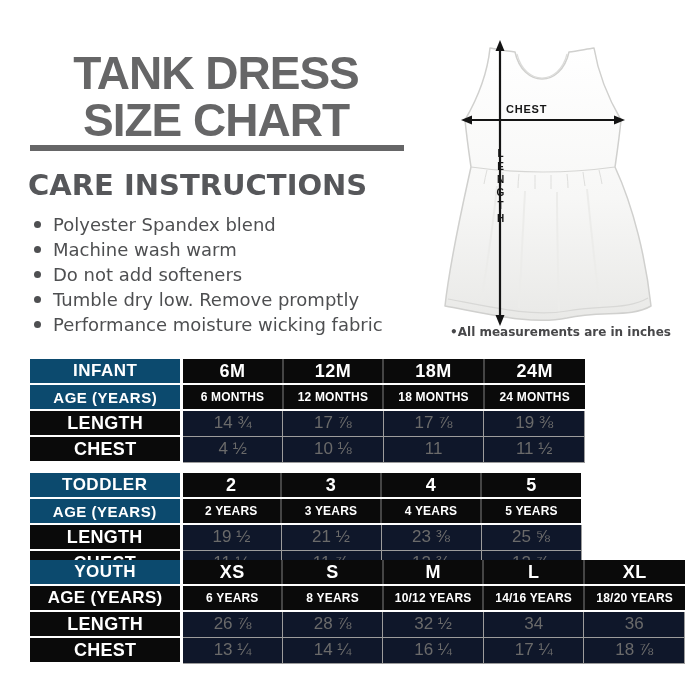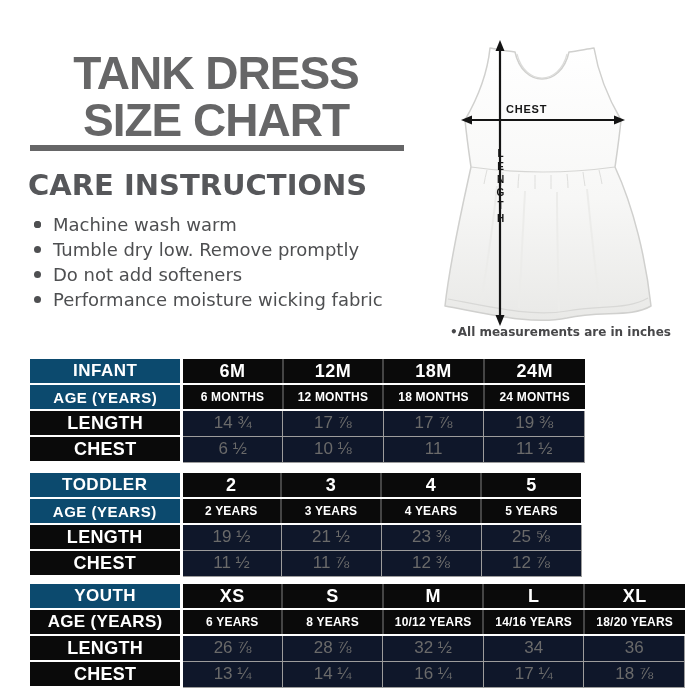--- a/index.html
+++ b/index.html
@@ -81,40 +81,40 @@
   }
   td.hdr.size { font-size:18px; letter-spacing:0.5px; }
   td.hdr.age  { font-size:12px; letter-spacing:0.2px; }
   td.val {
     background:#0f172a; color:#6a6a6a; font-size:17px;
     border:1px solid #9c9c9c;
     font-family:"Liberation Sans","DejaVu Sans",sans-serif;
   }
   .tbl-infant  { position:absolute; left:30px; top:343px; width:555px; }
   .tbl-toddler { position:absolute; left:30px; top:457px; width:465px; }
-  .tbl-youth   { position:absolute; left:30px; top:568px; width:655px; }
+  .tbl-youth   { position:absolute; left:30px; top:544px; width:655px; }
 </style>
 </head>
 <body>
 
 <div class="page">
 
   <div class="title-block">
     <div>TANK DRESS</div>
     <div>SIZE CHART</div>
   </div>
   <div class="title-rule"></div>
 
   <div class="care-block">
     <h2 class="care-heading">CARE INSTRUCTIONS</h2>
     <ul class="care-list">
-      <li><span class="bullet-dot"></span></li>
+      <li><span class="bullet-dot"></span><span>Polyester Spandex blend</span></li>
       <li><span class="bullet-dot"></span><span>Machine wash warm</span></li>
+      <li><span class="bullet-dot"></span><span>Do not add softeners</span></li>
       <li><span class="bullet-dot"></span><span>Tumble dry low. Remove promptly</span></li>
-      <li><span class="bullet-dot"></span><span>Do not add softeners</span></li>
       <li><span class="bullet-dot"></span><span>Performance moisture wicking fabric</span></li>
     </ul>
   </div>
 
   <div class="dress-figure">
     <svg width="255" height="292" viewBox="0 0 255 292">
       <defs>
         <linearGradient id="dressGrad" x1="0" y1="0" x2="0" y2="1">
           <stop offset="0" stop-color="#ffffff"></stop>
           <stop offset="0.55" stop-color="#f7f7f6"></stop>
@@ -200,21 +200,21 @@
     </tr>
     <tr>
       <td class="lab-black">LENGTH</td>
       <td class="val">14 ¾</td>
       <td class="val">17 ⅞</td>
       <td class="val">17 ⅞</td>
       <td class="val">19 ⅜</td>
     </tr>
     <tr>
       <td class="lab-black">CHEST</td>
-      <td class="val">6 ½</td>
+      <td class="val">4 ½</td>
       <td class="val">10 ⅛</td>
       <td class="val">11</td>
       <td class="val">11 ½</td>
     </tr>
     </tbody>
   </table>
 
   <table class="size-table tbl-toddler">
     <colgroup>
         <col class="c-lab">

